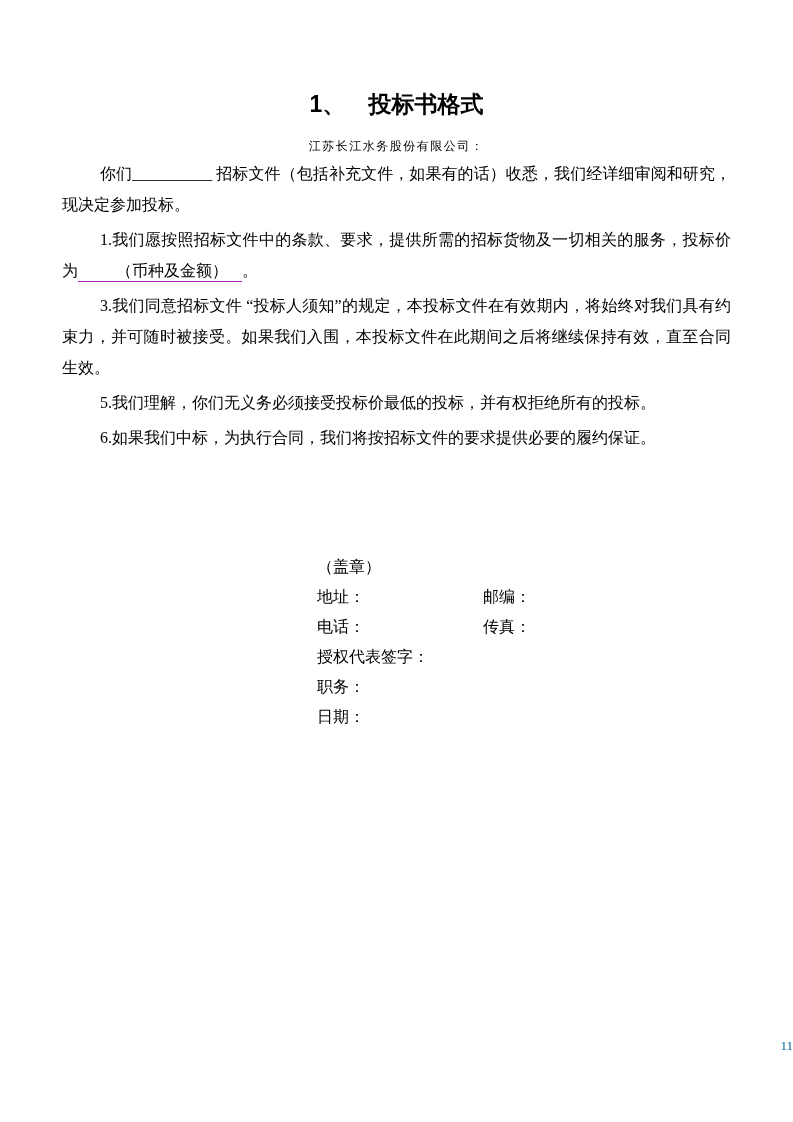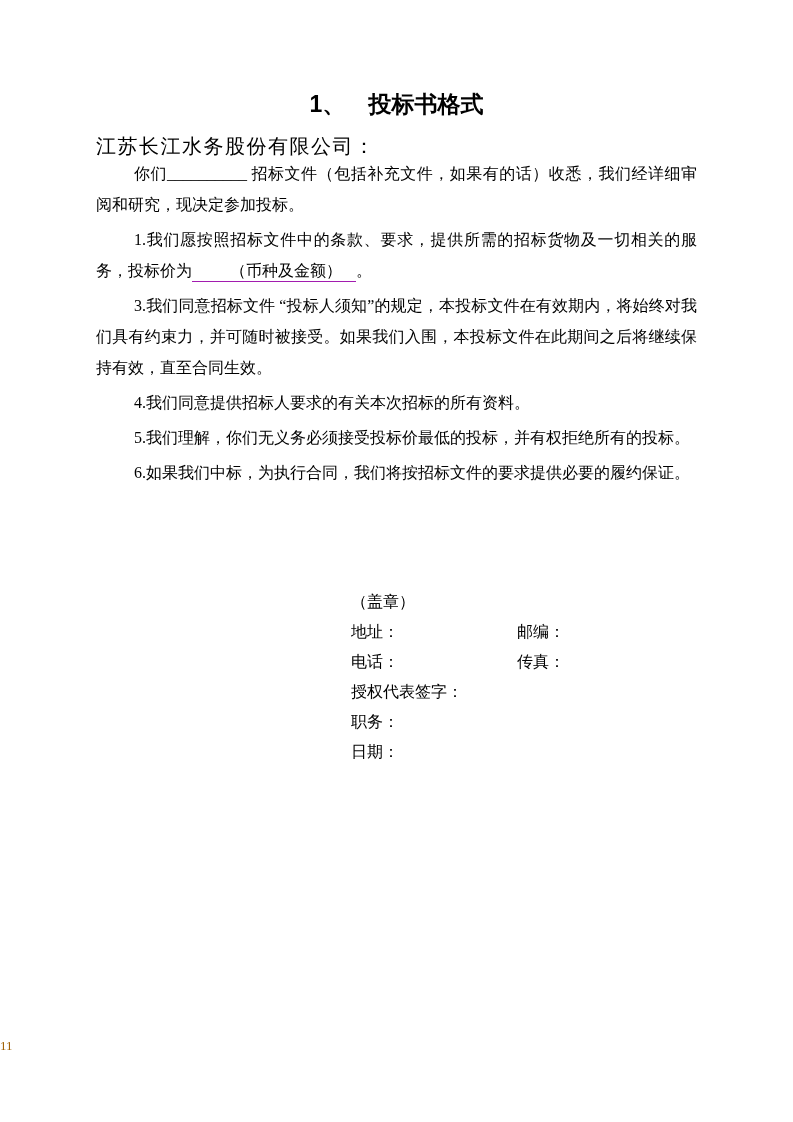--- a/index.html
+++ b/index.html
@@ -7,42 +7,43 @@
     position: relative;
     width: 793px;
     height: 1122px;
     margin: 0 auto;
     background: #ffffff;
     color: #000000;
     font-family: "Liberation Serif", "DejaVu Serif", serif;
     overflow: hidden;
     box-sizing: border-box;
   }
-  .content { padding: 0 96px; }
+  .content { padding: 0 62px; }
   .section-title {
     margin: 90px 0 0 0;
     text-align: center;
     font-family: "Liberation Sans", "DejaVu Sans", sans-serif;
     font-weight: bold;
     font-size: 23px;
     line-height: 28px;
     white-space: pre;
   }
   .doc-title {
     margin: 20px 0 0 0;
     text-align: center;
     font-weight: bold;
     font-size: 17px;
     line-height: 22px;
   }
   .salutation {
     margin: 16px 0 0 0;
-    font-size: 20px;
+    font-size: 12px;
     line-height: 24px;
     letter-spacing: 1.5px;
+    text-align: center;
   }
   .para {
     margin: 4px 0 0 0;
     font-size: 16px;
     line-height: 31px;
     text-align: justify;
     text-indent: 38px;
   }
   .para.first { margin-top: 0; }
   .para.gap { margin-top: 6px; }
@@ -57,24 +58,24 @@
     font-size: 16px;
   }
   .sig-row { line-height: 30px; height: 30px; }
   .sig-row .col1 { display: inline-block; width: 166px; }
   .sig-name { padding-left: 40px; }
   .footer {
     position: absolute;
     top: 1038px;
     left: 0;
     width: 100%;
-    text-align: left;
+    text-align: right;
     font-size: 13px;
     line-height: 16px;
-    color: #a16207;
+    color: #0369a1;
     font-family: "Liberation Serif", "DejaVu Serif", serif;
   }
 </style>
 </head>
 <body>
 
 <div class="page">
   <div class="content">
 
     <h1 class="section-title">1、　投标书格式</h1>
@@ -82,21 +83,20 @@
 
     <p class="salutation">江苏长江水务股份有限公司：</p>
 
     <p class="para first">你们__________ 招标文件（包括补充文件，如果有的话）收悉，我们经详细审阅和研究，现决定参加投标。</p>
 
     <p class="para"><span>1.我们愿按照招标文件中的条款、要求，提供所需的招标货物及一切相关的服务，投标价为</span><span class="blank-ul">（币种及金额）</span><span>。</span></p>
 
 
     <p class="para">3.我们同意招标文件 “投标人须知”的规定，本投标文件在有效期内，将始终对我们具有约束力，并可随时被接受。如果我们入围，本投标文件在此期间之后将继续保持有效，直至合同生效。</p>
 
-    <p class="para">4.我们同意提供招标人要求的有关本次招标的所有资料。</p>
 
     <p class="para">5.我们理解，你们无义务必须接受投标价最低的投标，并有权拒绝所有的投标。</p>
 
     <p class="para">6.如果我们中标，为执行合同，我们将按招标文件的要求提供必要的履约保证。</p>
 
     <div class="sig">
       <div class="sig-row">（盖章）</div>
       <div class="sig-row"><span class="col1">地址：</span><span>邮编：</span></div>
       <div class="sig-row"><span class="col1">电话：</span><span>传真：</span></div>
       <div class="sig-row">授权代表签字：</div>

